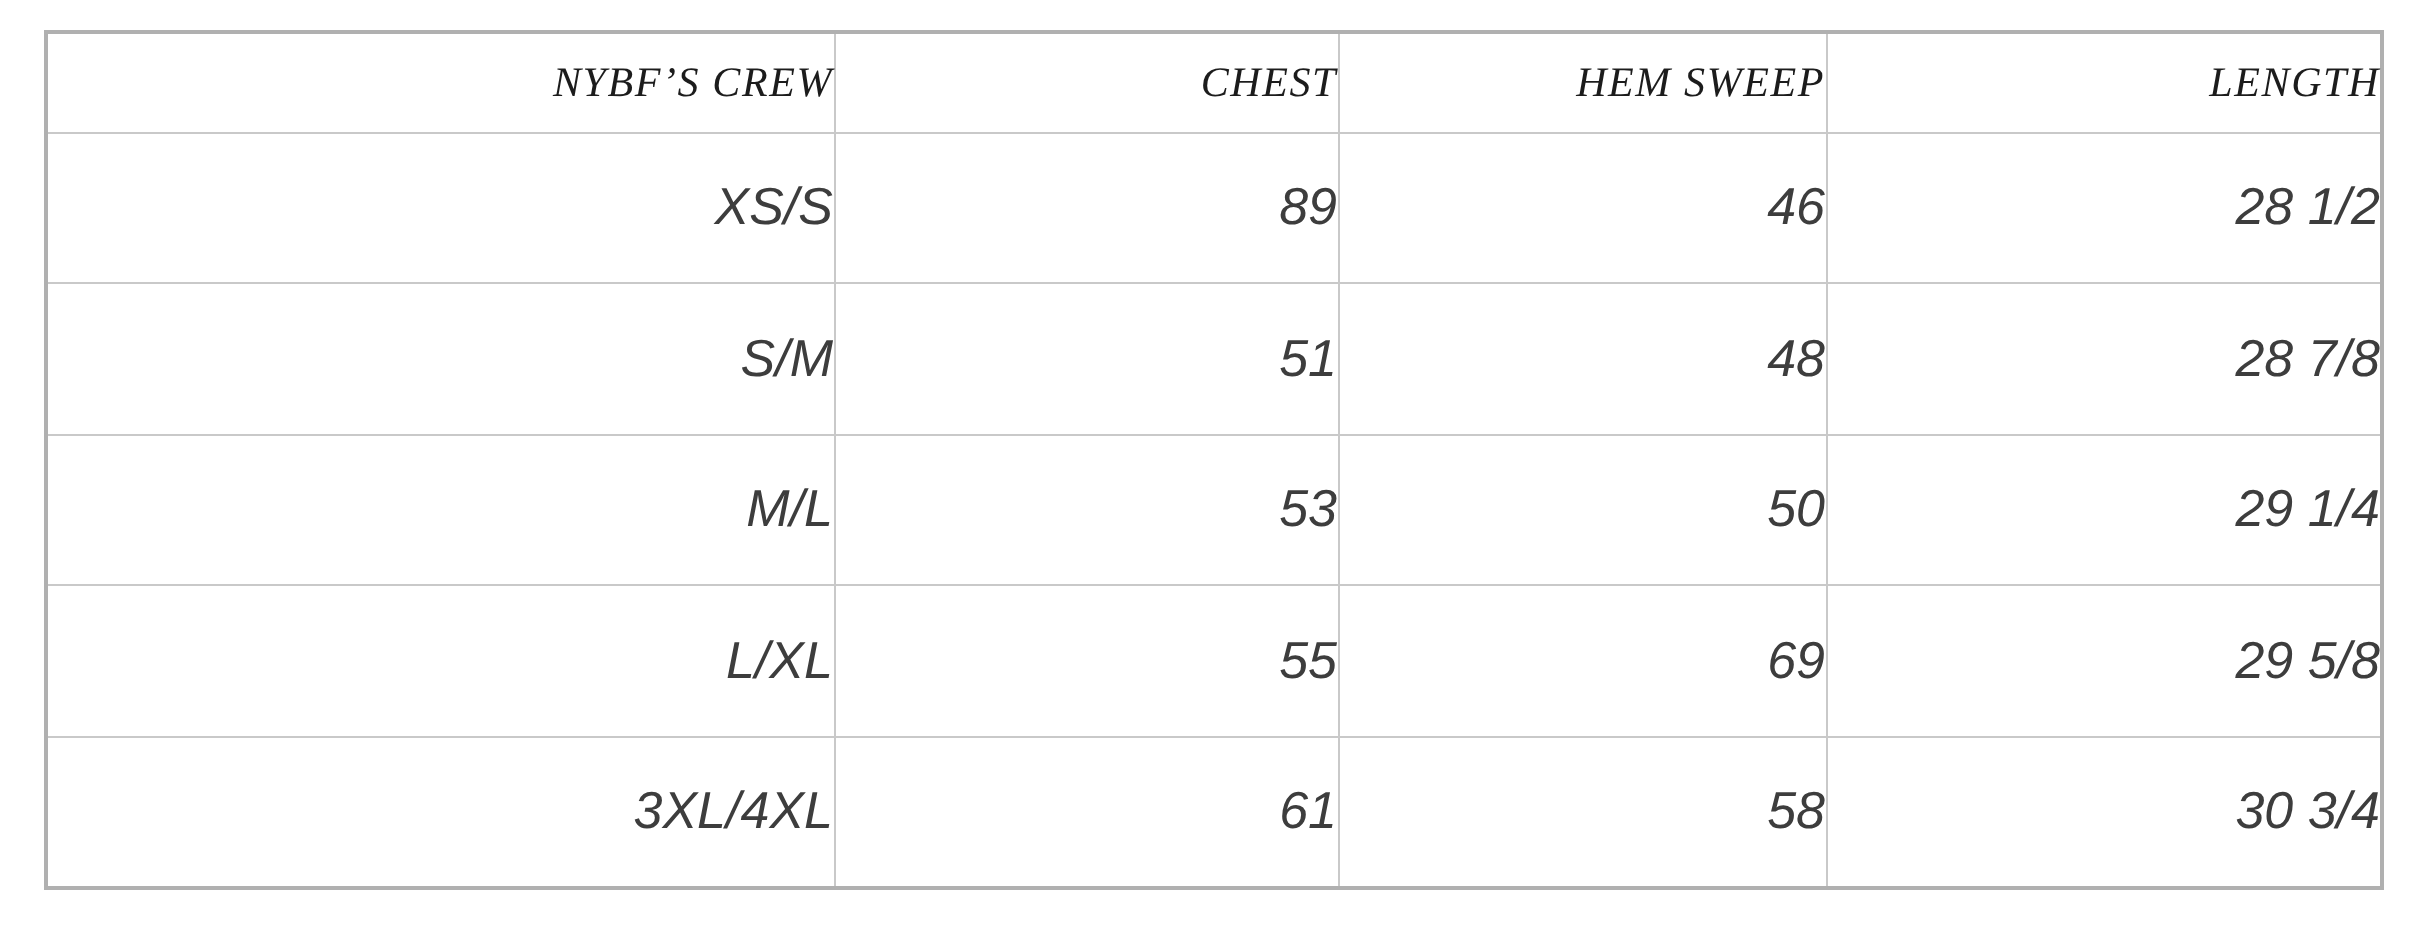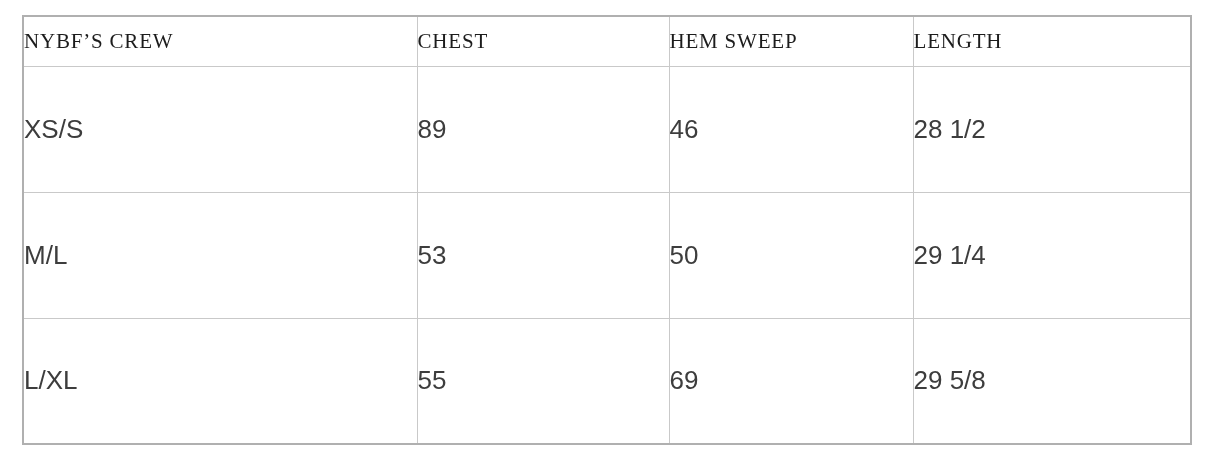--- a/index.html
+++ b/index.html
@@ -28,23 +28,24 @@
     width: 100%;
     height: 100%;
     border-collapse: collapse;
     table-layout: fixed;
     border: 2px solid var(--outer-border-color);
     background: var(--bg);
   }
   table.size-chart th,
   table.size-chart td {
     border: 1px solid var(--border-color);
-    text-align: left;
+    text-align: right;
     vertical-align: middle;
     padding: 0;
+    font-style: italic;
   }
   table.size-chart thead th {
     height: 50px;
     font-family: "Liberation Serif", "DejaVu Serif", serif;
     font-weight: 500;
     font-size: 21px;
     letter-spacing: 0.8px;
     color: var(--header-text);
   }
   table.size-chart tbody td {
@@ -74,26 +75,38 @@
       </tr>
     </thead>
     <tbody>
         <tr>
           <td>XS/S</td>
           <td>89</td>
           <td>46</td>
           <td>28 1/2</td>
         </tr>
         <tr>
+          <td>S/M</td>
+          <td>51</td>
+          <td>48</td>
+          <td>28 7/8</td>
+        </tr>
+        <tr>
           <td>M/L</td>
           <td>53</td>
           <td>50</td>
           <td>29 1/4</td>
         </tr>
         <tr>
           <td>L/XL</td>
           <td>55</td>
           <td>69</td>
           <td>29 5/8</td>
         </tr>
+        <tr>
+          <td>3XL/4XL</td>
+          <td>61</td>
+          <td>58</td>
+          <td>30 3/4</td>
+        </tr>
       </tbody>
   </table>
 </div>
 
 </body></html>

